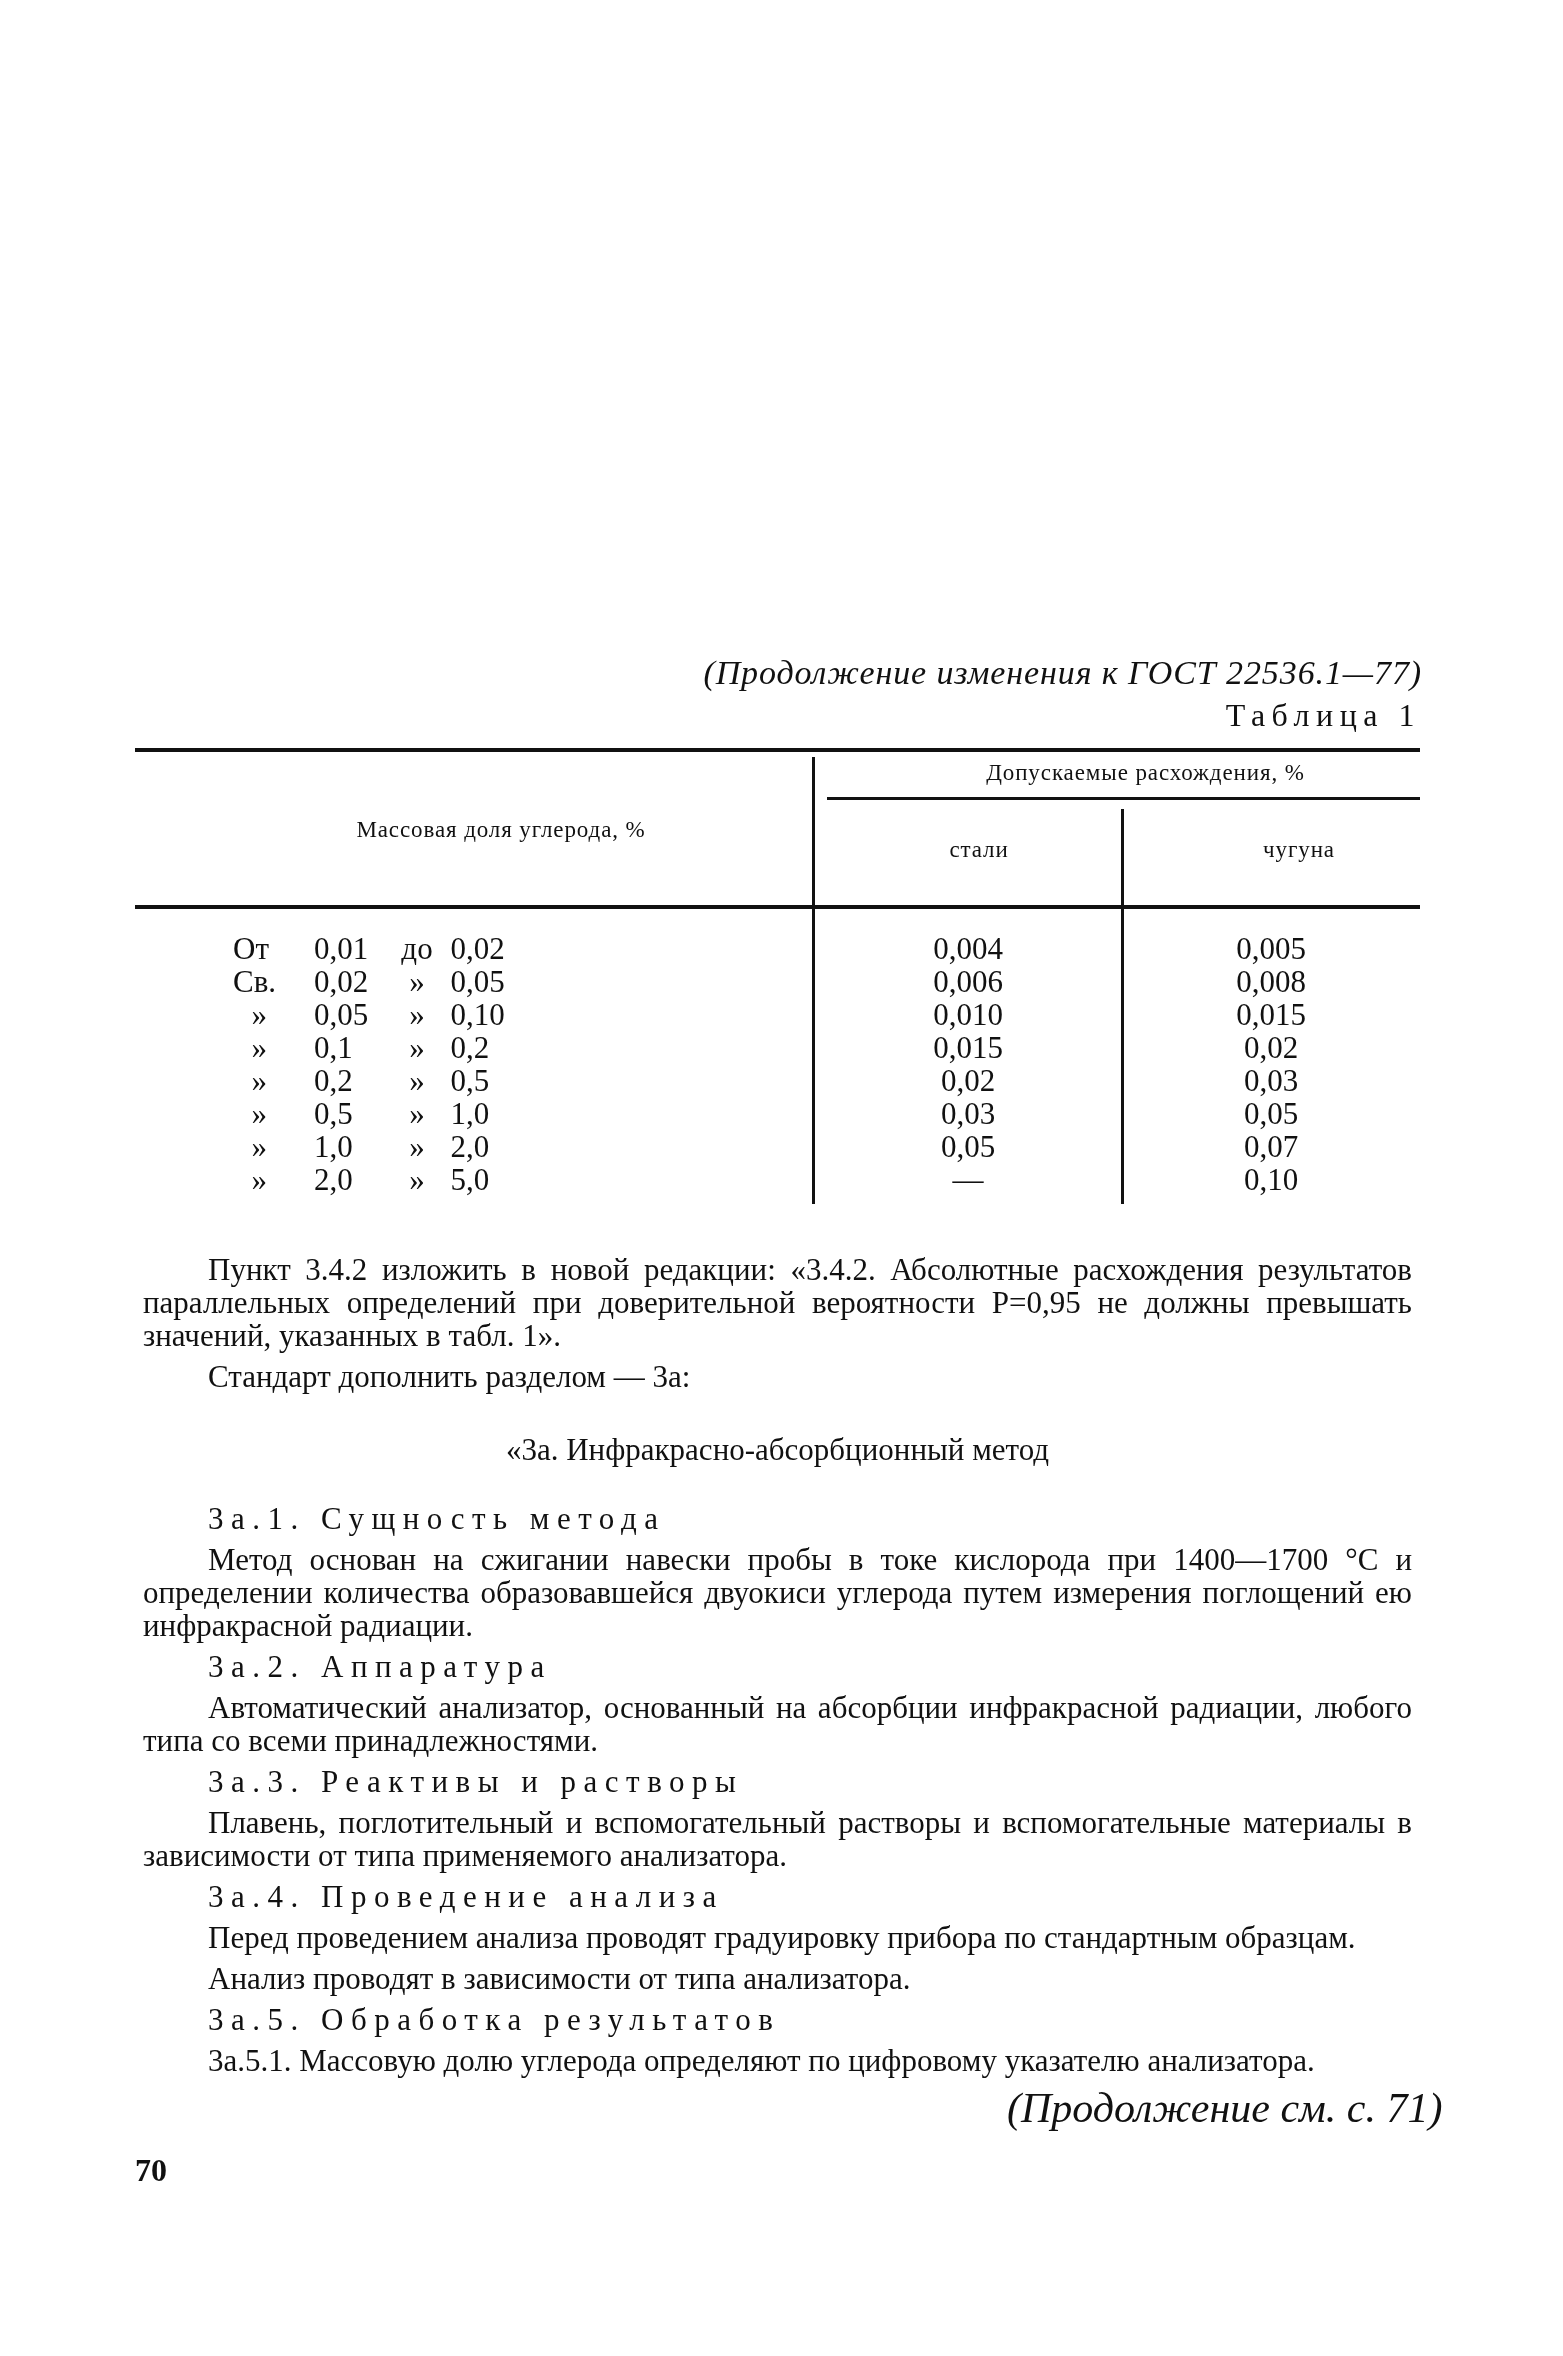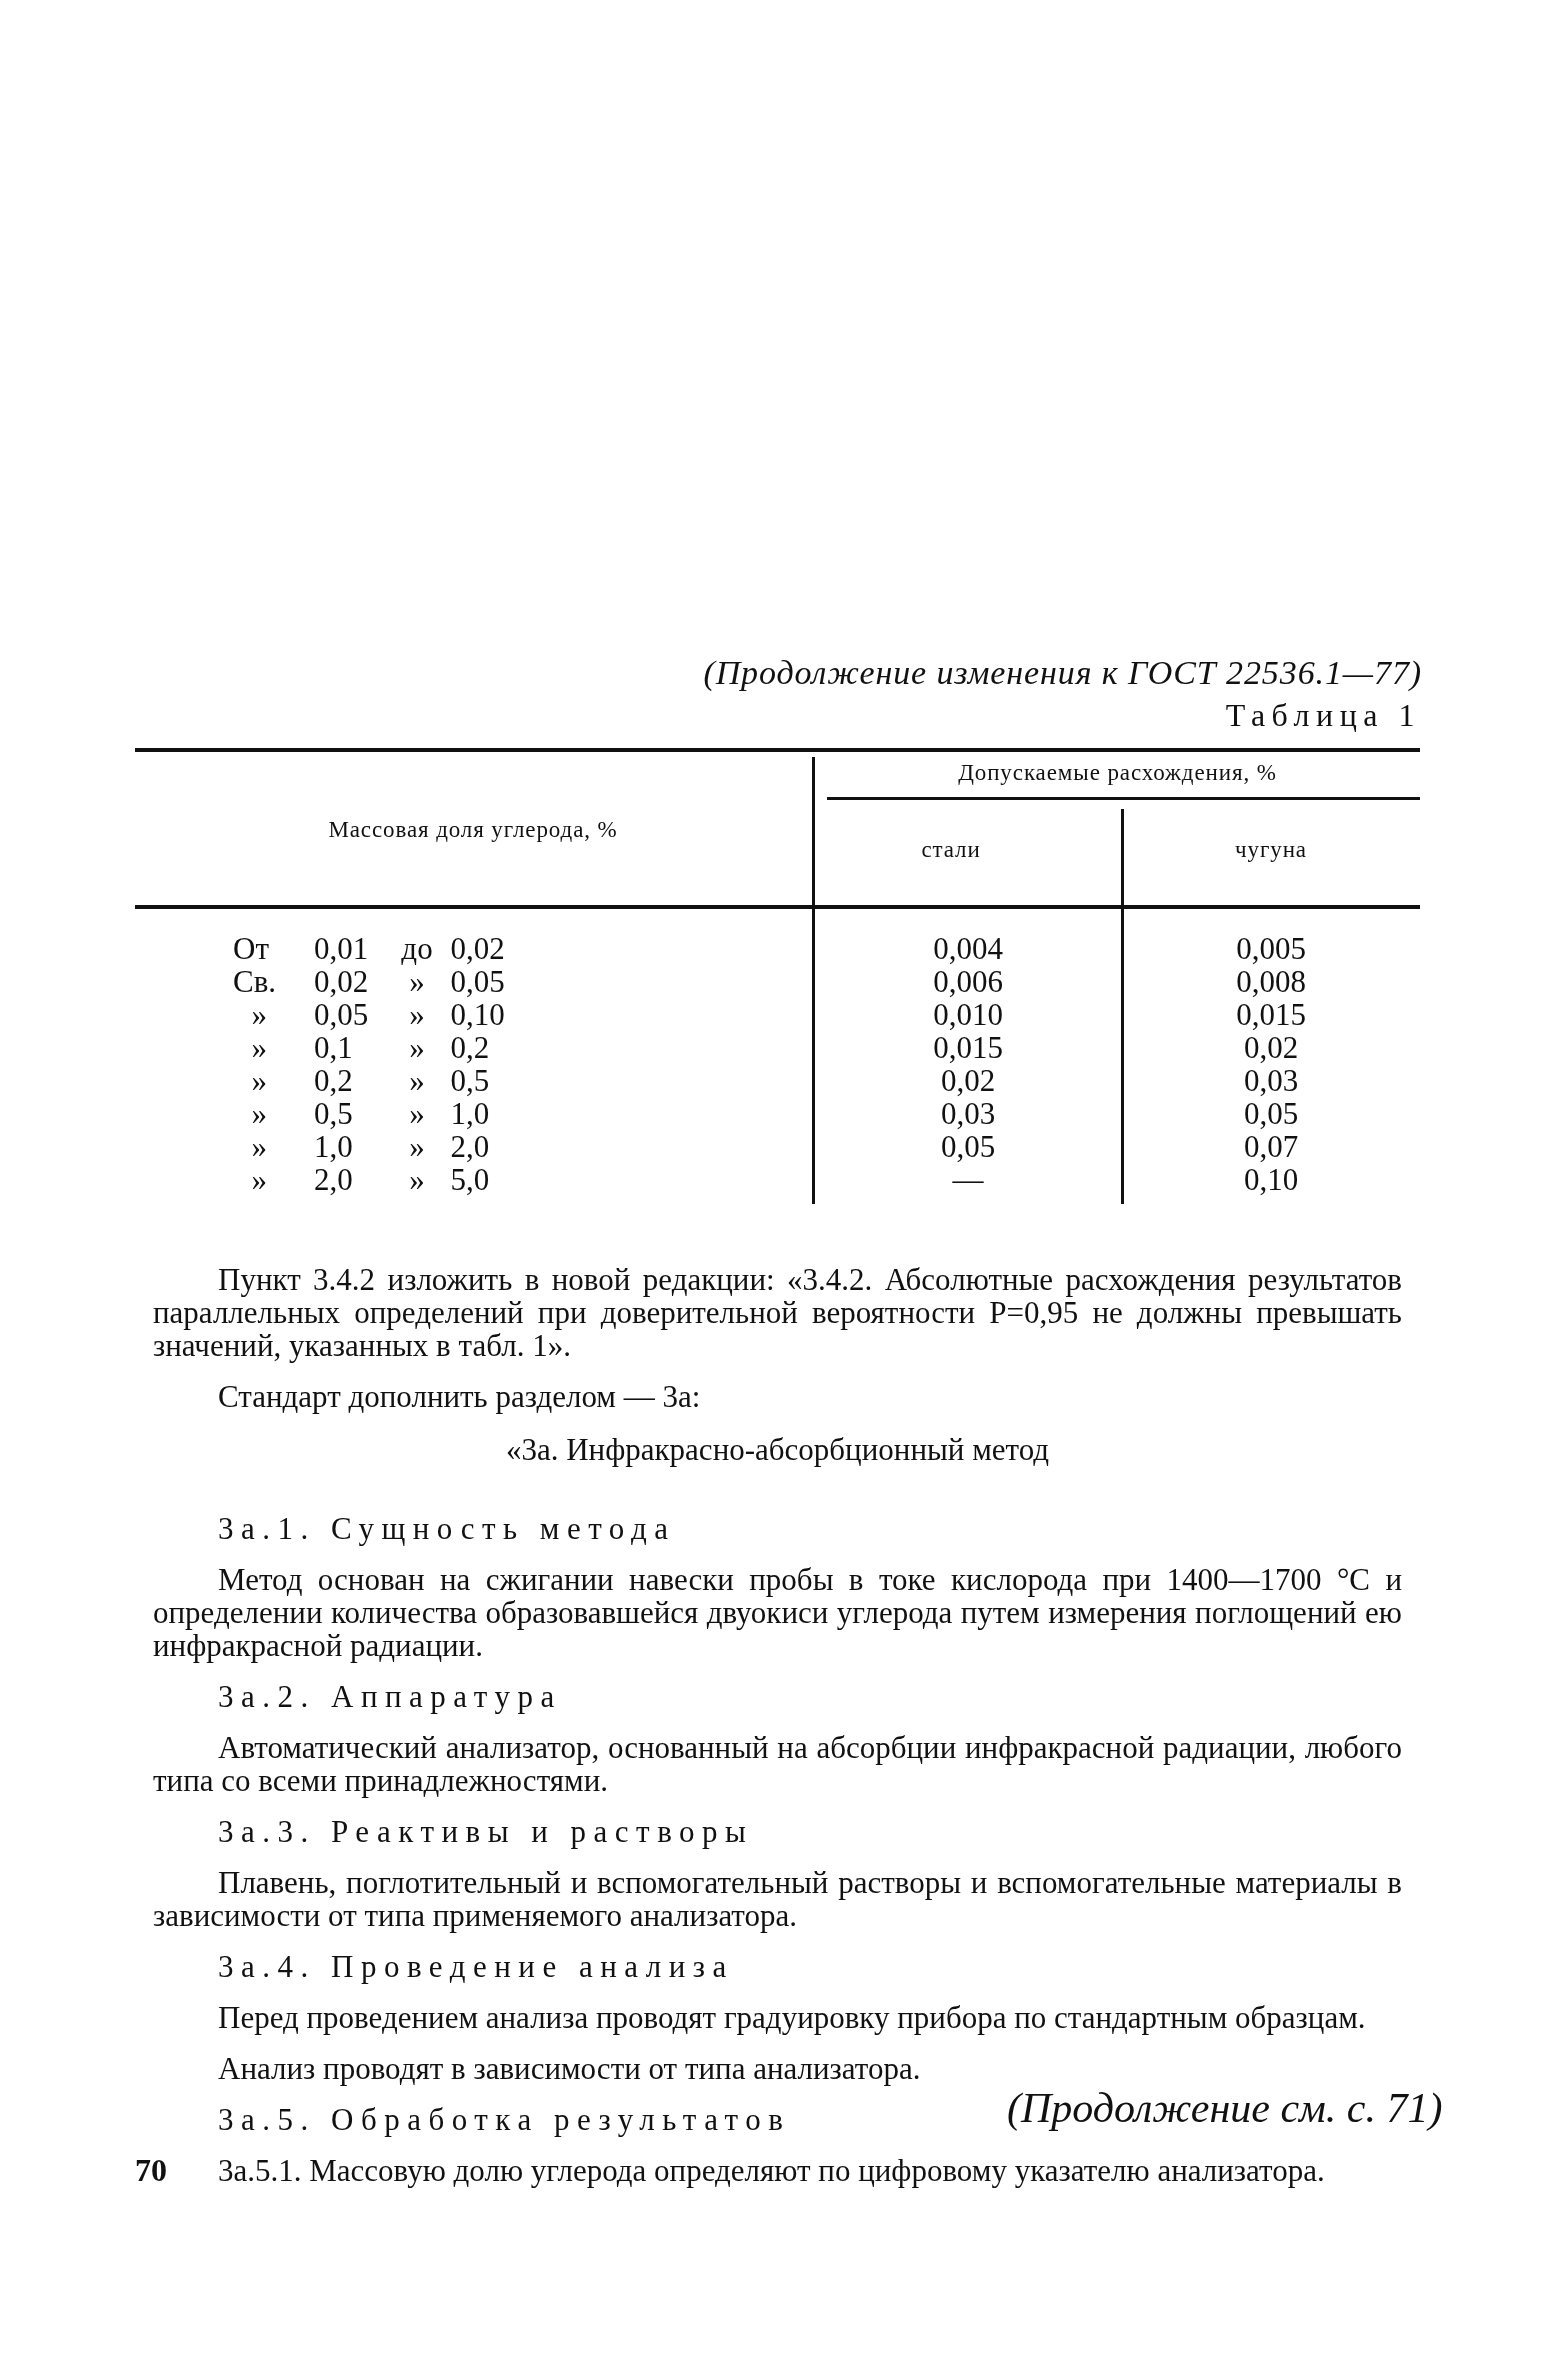--- a/index.html
+++ b/index.html
@@ -42,20 +42,21 @@
   .vline { position: absolute; width: 2.8px; background: #111; }
   .vline-1 { left: 812px; top: 757px; height: 447px; }
   .vline-2 { left: 1121px; top: 809px; height: 395px; }
 
   .th {
     position: absolute;
     font-size: 23px;
     letter-spacing: 0.9px;
     white-space: nowrap;
     text-align: center;
+    padding-left: 28px;
   }
   .th-mass { left: 135px; top: 817px; width: 676px; }
   .th-allowed { left: 815px; top: 760px; width: 605px; }
   .th-steel { left: 815px; top: 837px; width: 272px; }
   .th-iron { left: 1123px; top: 837px; width: 296px; }
 
   
   .tbody-col {
     position: absolute;
     top: 932px;
@@ -77,21 +78,21 @@
   .text-block {
     position: absolute;
     left: 135px;
     width: 1285px;
     font-size: 31px;
     line-height: 33px;
   }
   .para {
     text-align: justify;
     text-align-last: left;
-    margin: 18px;
+    margin: 8px;
   }
   .indent-first { text-indent: 65px; }
   .spaced { letter-spacing: 7.5px; }
   .heading-section {
     text-align: center;
     font-weight: normal;
     font-size: 31px;
     margin: 0;
   }
 

